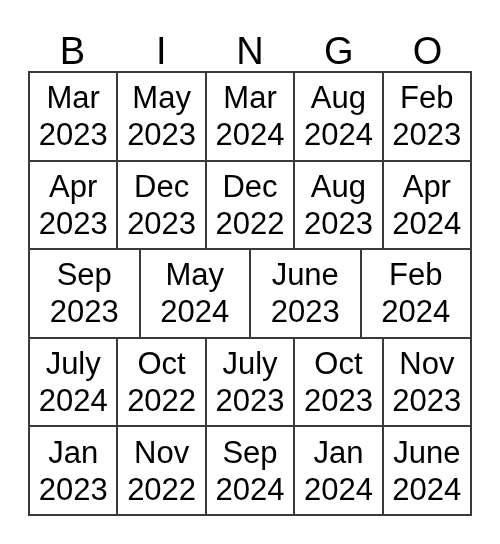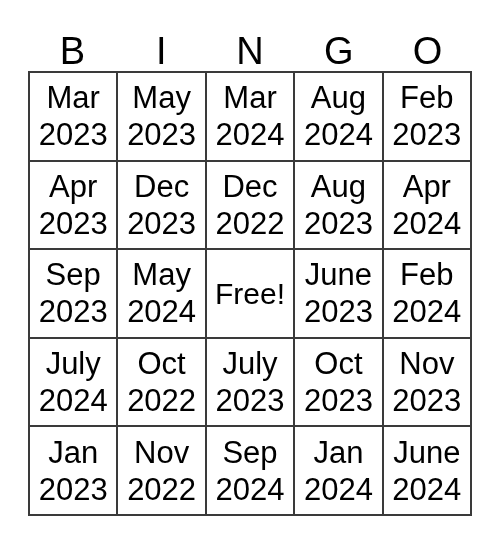--- a/index.html
+++ b/index.html
@@ -138,24 +138,20 @@
 
     <div class="grid-row">
       <div class="cell">
         <span class="cell-line">Sep</span>
         <span class="cell-line">2023</span>
       </div>
       <div class="cell">
         <span class="cell-line">May</span>
         <span class="cell-line">2024</span>
       </div>
-      <div class="cell free">
-        <span class="cell-line">Free!</span>
-
-      </div>
       <div class="cell">
         <span class="cell-line">June</span>
         <span class="cell-line">2023</span>
       </div>
       <div class="cell">
         <span class="cell-line">Feb</span>
         <span class="cell-line">2024</span>
       </div>
     </div>
 

